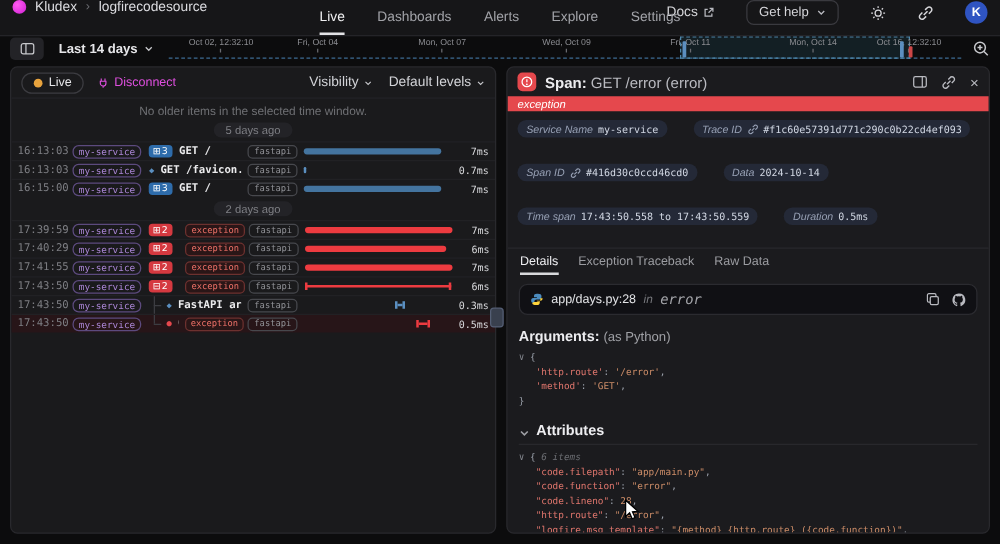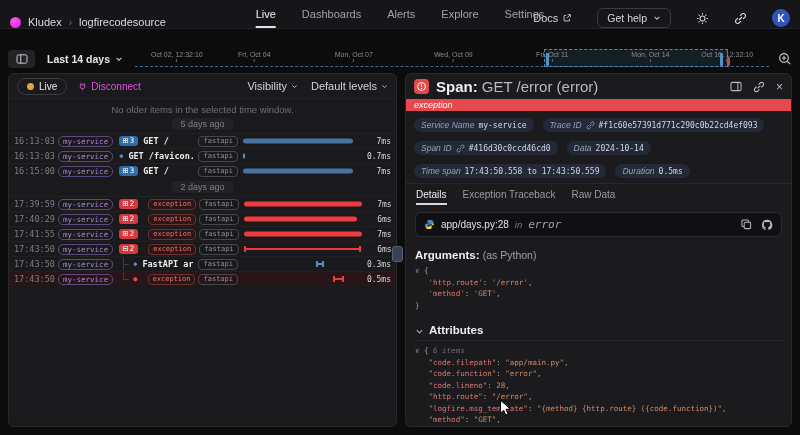--- a/index.html
+++ b/index.html
@@ -1,40 +1,40 @@
 <!DOCTYPE html>
 <html><head>
 <meta charset="utf-8">
 <style>
   html,body{margin:0;padding:0;width:800px;height:435px;background:#0c0c0d;overflow:hidden}
   body{font-family:"Liberation Sans",sans-serif;color:#e6e6e9;position:relative;font-size:11px}
   .app{display:flex;flex-direction:column;height:435px}
   svg{display:block}
 
   
-  .topbar{height:28px;flex:none;display:flex;align-items:flex-end;padding:0 10px;background:#161618;border-bottom:1px solid #242428;gap:7px;position:relative;z-index:3}
+  .topbar{height:28px;flex:none;display:flex;align-items:flex-start;padding:0 10px;background:#161618;border-bottom:1px solid #242428;gap:7px;position:relative;z-index:3}
   .logo{width:11px;height:11px;border-radius:50%;background:radial-gradient(circle at 35% 35%,#ff5bf1,#cf1fd3);flex:none}
   .crumb{color:#dcdce0;font-size:11px}
   .crumb-sep{color:#6a6b70;font-size:10px}
   .main-nav{position:absolute;left:50%;transform:translateX(-50%);display:flex;gap:26px;height:28px;align-items:stretch}
   .nav-item{color:#a2a3a8;font-size:11px;display:flex;align-items:center;border-bottom:2px solid transparent;box-sizing:border-box;padding-top:2px;cursor:pointer}
   .nav-item.active{color:#f0f0f2;border-bottom-color:#e3e3e6}
   .top-right{margin-left:auto;display:flex;align-items:center;gap:25px}
   .docs{display:flex;align-items:center;gap:4px;color:#d6d6da;font-size:11px}
   .get-help{border:1px solid #3a3a3f;border-radius:6px;padding:3px 9px;display:flex;gap:6px;color:#d6d6da;align-items:center;font-size:10.5px}
   .avatar{width:18px;height:18px;border-radius:50%;background:#2f54c2;color:#fff;font-size:10px;display:flex;align-items:center;justify-content:center;font-weight:bold}
 
   
   .sql-bar{margin:5px 8px 0;height:19px;flex:none;border:1px solid #2b2b2f;border-radius:4px;background:#111113;display:flex;align-items:center;padding:0 8px;gap:9px}
   .sql-input{flex:1;background:transparent;border:none;outline:none;color:#d0d0d4;font-family:"DejaVu Sans Mono",monospace;font-size:9px}
   .sql-input::placeholder{color:#64656a}
   .sql-ellipsis{color:#9fa0a5;font-size:11px;letter-spacing:1px;line-height:10px}
 
   
-  .tl-row{margin:20px 8px 0;height:20px;flex:none;display:flex;align-items:center;gap:9px}
+  .tl-row{margin:0 8px 0;height:20px;flex:none;display:flex;align-items:center;gap:9px}
   .tl-toggle{width:27px;height:18px;border-radius:4px;background:#232327;display:flex;align-items:center;justify-content:center;flex:none}
   .tl-range{display:flex;align-items:center;gap:5px;color:#e6e6e9;font-weight:bold;font-size:10.5px;flex:none;padding:0 3px}
   .tl-strip{flex:1;position:relative;height:20px}
   .tl-base{position:absolute;left:0;right:0;bottom:2px;border-bottom:1px dashed #3d6b93}
   .tl-tick{position:absolute;top:2px;transform:translateX(-50%);color:#8b8c91;font-size:7px;white-space:nowrap;text-align:center}
   .tl-tick .mark{width:1px;height:3px;background:#6a6b70;margin:1px auto 0}
   .tl-sel{position:absolute;top:0;bottom:2px;background:rgba(58,130,160,.16);border:1px dashed #4e87ab;box-sizing:border-box}
   .tl-spike{position:absolute;bottom:3px;width:3px;border-radius:1px}
   .tl-spike.blue{background:#5b8fc0;height:13px}
   .tl-spike.red{background:#cc4646;height:9px}
@@ -84,26 +84,26 @@
   .lane .span-line::before{left:0}.lane .span-line::after{right:0}
   .lane .ibeam{position:absolute;top:50%;transform:translateY(-50%);width:8px;height:6px;border-left:2px solid #5b8fc0;border-right:2px solid #5b8fc0;box-sizing:border-box}
   .lane .ibeam::before{content:"";position:absolute;left:0;right:0;top:2px;height:2px;background:#5b8fc0}
   .lane .capsule{position:absolute;top:50%;transform:translateY(-50%);width:11px;height:6px;border-left:2px solid #ed3b40;border-right:2px solid #ed3b40;box-sizing:border-box}
   .lane .capsule::before{content:"";position:absolute;left:0;right:0;top:2px;height:2px;background:#ed3b40}
   .dur{flex:none;width:30px;text-align:right;color:#d8d9dc;font-size:8px}
 
   
   .rp-head{display:flex;align-items:center;gap:7px;padding:4px 8px;flex:none}
   .err-ic{width:15px;height:15px;border-radius:4px;background:#e5484d;display:flex;align-items:center;justify-content:center;flex:none}
-  .rp-title{font-size:15px;color:#b9bac0;white-space:nowrap;overflow:hidden}
+  .rp-title{font-size:12px;color:#b9bac0;white-space:nowrap;overflow:hidden}
   .rp-title b{color:#ededf0}
   .rp-icons{margin-left:auto;display:flex;gap:11px;align-items:center;color:#b9bac0}
   .close-x{font-size:12px;color:#b9bac0;line-height:10px}
   .banner{background:#e5484d;color:#fff;font-style:italic;font-size:9px;padding:1px 8px;flex:none}
-  .meta{display:flex;flex-wrap:wrap;gap:9px;padding:7px 8px 4px;flex:none}
+  .meta{display:flex;flex-wrap:wrap;gap:21px;padding:7px 8px 17px;flex:none}
   .pill{background:#242937;border-radius:7px;padding:2px 7px;display:flex;align-items:center;gap:4px}
   .pill .lab{font-style:italic;color:#97a0b4;font-size:8.5px}
   .pill .val{color:#d2d8e4;font-family:"DejaVu Sans Mono",monospace;font-size:8px}
   .tabs{display:flex;gap:16px;padding:0 10px;border-top:1px solid #29292d;height:21px;flex:none;margin-top:1px}
   .tab{display:flex;align-items:center;font-size:10px;color:#9b9ca1;border-bottom:2px solid transparent;box-sizing:border-box;padding-top:1px;cursor:pointer}
   .tab.active{color:#ededf0;border-bottom-color:#d8d9dc}
   .rp-body{flex:1;min-height:0;padding:7px 9px;overflow:hidden}
   .loc-bar{border:1px solid #2b2b30;background:#101014;border-radius:7px;height:23px;display:flex;align-items:center;gap:6px;padding:0 8px}
   .loc-file{color:#e3e4e7;font-size:10px}
   .loc-in{color:#76777c;font-style:italic;font-size:9.5px}

